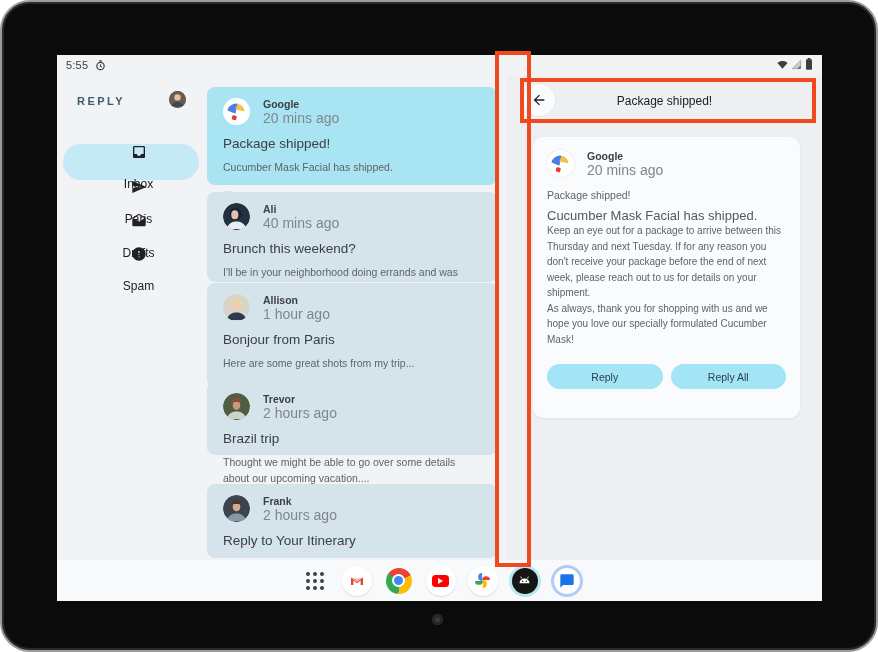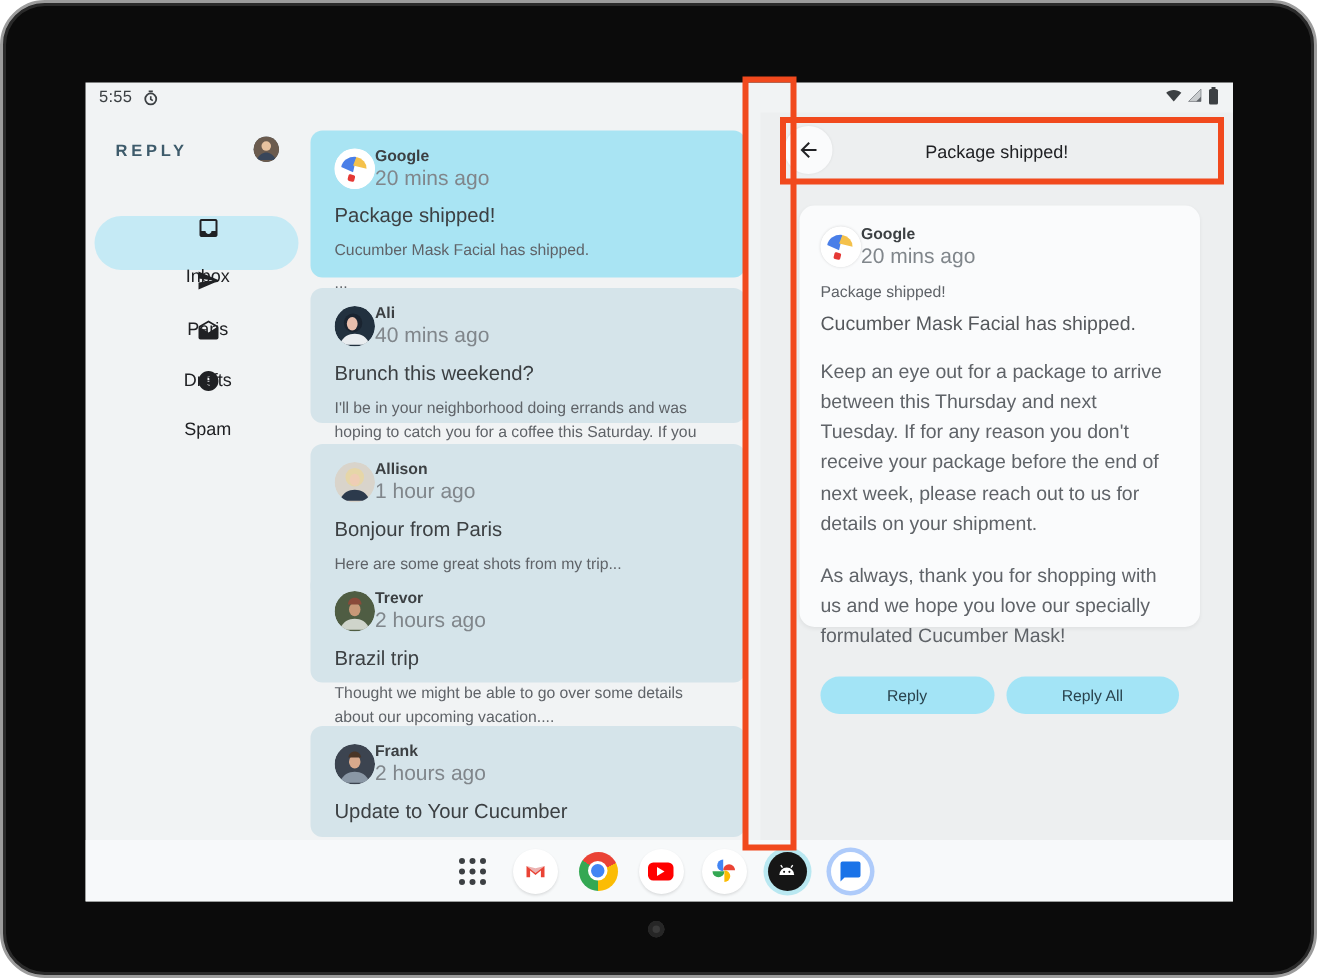--- a/index.html
+++ b/index.html
@@ -32,40 +32,40 @@
   .nav-item { position:absolute; left:6px; width:136px; height:36px; border-radius:18px;
               display:flex; align-items:center; gap:17px; padding-left:15px;
               color:#202124; font-size:12px; cursor:pointer;flex-direction:column; }
   .nav-item.selected { background:#c5eaf5; }
   .nav-ic { display:inline-flex; width:16px; height:16px; }
 
   
   .email-card { position:absolute; left:150px; width:290px; border-radius:8px;
                 background:#d5e4ea; padding:11px 16px; cursor:pointer; }
   .email-card.selected { background:#a9e4f3; }
-  .card-head { display:flex; align-items:center; }
+  .card-head { display:flex; gap:13px; }
   .avatar { width:27px; height:27px; border-radius:50%; overflow:hidden; display:inline-flex; flex:none; }
   .sender-name { font-size:10.5px; font-weight:bold; color:#3c4043; }
   .email-time { font-size:14px; color:#80868b; margin-top:0; }
   .email-subject { font-size:13.5px; color:#3c4043; margin-top:10px; }
   .email-preview { font-size:10.5px; color:#5f6368; margin-top:8px; line-height:1.55; }
   .email-preview.more { margin-top:6px; }
 
   
   .detail-pane { position:absolute; left:450px; top:20px; width:315px; bottom:41px; background:#edeff0; }
   .back-button { position:absolute; left:16px; top:9px; width:32px; height:32px; border-radius:50%;
                  background:#fafbfc; border:none; display:flex; align-items:center; justify-content:center;
                  cursor:pointer; box-shadow:0 0 2px rgba(0,0,0,.08); }
   .detail-title { position:absolute; left:0; top:19px; width:100%; text-align:center;
                   font-size:12px; color:#202124; }
   .detail-card { position:absolute; left:26px; top:62px; width:267px; height:281px; background:#fafbfc;
                  border-radius:10px; box-shadow:0 1px 3px rgba(0,0,0,.06); padding:13px 14px; }
   .detail-subject-small { font-size:10.5px; color:#5f6368; margin-top:11px; }
   .detail-lead { font-size:13px; color:#55585c; margin-top:7px; }
-  .detail-body { font-size:13px; color:#5f6368; line-height:1.55; margin-top:15px; }
+  .detail-body { font-size:10px; color:#5f6368; line-height:1.55; }
   .reply-row { display:flex; gap:8px; margin-top:17px; }
   .reply-btn { flex:1; height:25px; border:none; border-radius:13px; background:#a3e4f6;
                font-family:inherit; font-size:10.5px; color:#29434e; cursor:pointer; }
 
   
   .dock { position:absolute; left:0; bottom:0; width:100%; height:41px; background:#f7f9fa;
           display:flex; align-items:center; justify-content:center; gap:12px; padding-left:2px; }
   .dock-ic { width:30px; height:30px; border-radius:50%; position:relative; cursor:pointer;
              display:flex; align-items:center; justify-content:center; flex:none; }
   .white-disc { background:#fff; box-shadow:0 1px 2px rgba(0,0,0,.12); }
@@ -195,21 +195,21 @@
         </span>
         <div>
           <div class="sender-name">Ali</div>
           <div class="email-time">40 mins ago</div>
         </div>
       </div>
       <div class="email-subject">Brunch this weekend?</div>
       <div class="email-preview">I'll be in your neighborhood doing errands and was hoping to catch you for a coffee this Saturday. If you don't have anything scheduled, i...</div>
     </div>
 
-    <div class="email-card" style="top:241px;height:104px">
+    <div class="email-card" style="top:228px;height:104px">
       <div class="card-head">
         <span class="avatar">
           <svg viewBox="0 0 24 24" width="27" height="27">
               <circle cx="12" cy="12" r="12" fill="#d9d4cb"></circle>
               <circle cx="12" cy="9" r="5.5" fill="#e6d6a8"></circle>
               <ellipse cx="12" cy="10.5" rx="3" ry="3.6" fill="#efcdb5"></ellipse>
               <path d="M3 23c2-5 5.5-6.5 9-6.5S19 18 21 23z" fill="#2c3a4c"></path>
             </svg>
         </span>
         <div>
@@ -248,21 +248,21 @@
               <ellipse cx="12" cy="10.5" rx="3.4" ry="4" fill="#d8a98c"></ellipse>
               <path d="M8.2 8c.4-2.3 2-3.5 3.8-3.5S15.4 5.7 15.8 8z" fill="#4a3526"></path>
               <path d="M3 23c2-5 5.5-6.5 9-6.5S19 18 21 23z" fill="#8a97a5"></path>
             </svg>
         </span>
         <div>
           <div class="sender-name">Frank</div>
           <div class="email-time">2 hours ago</div>
         </div>
       </div>
-      <div class="email-subject">Update to Your Cucumber</div>
+      <div class="email-subject">Reply to Your Itinerary</div>
     </div>
 
     <div class="detail-pane">
       <button class="back-button">
         <span style="display:inline-flex">
           <svg viewBox="0 0 24 24" width="16" height="16" fill="#202124">
               <path d="M20 11H7.83l5.59-5.59L12 4l-8 8 8 8 1.41-1.41L7.83 13H20v-2z"></path>
             </svg>
         </span>
       </button>

